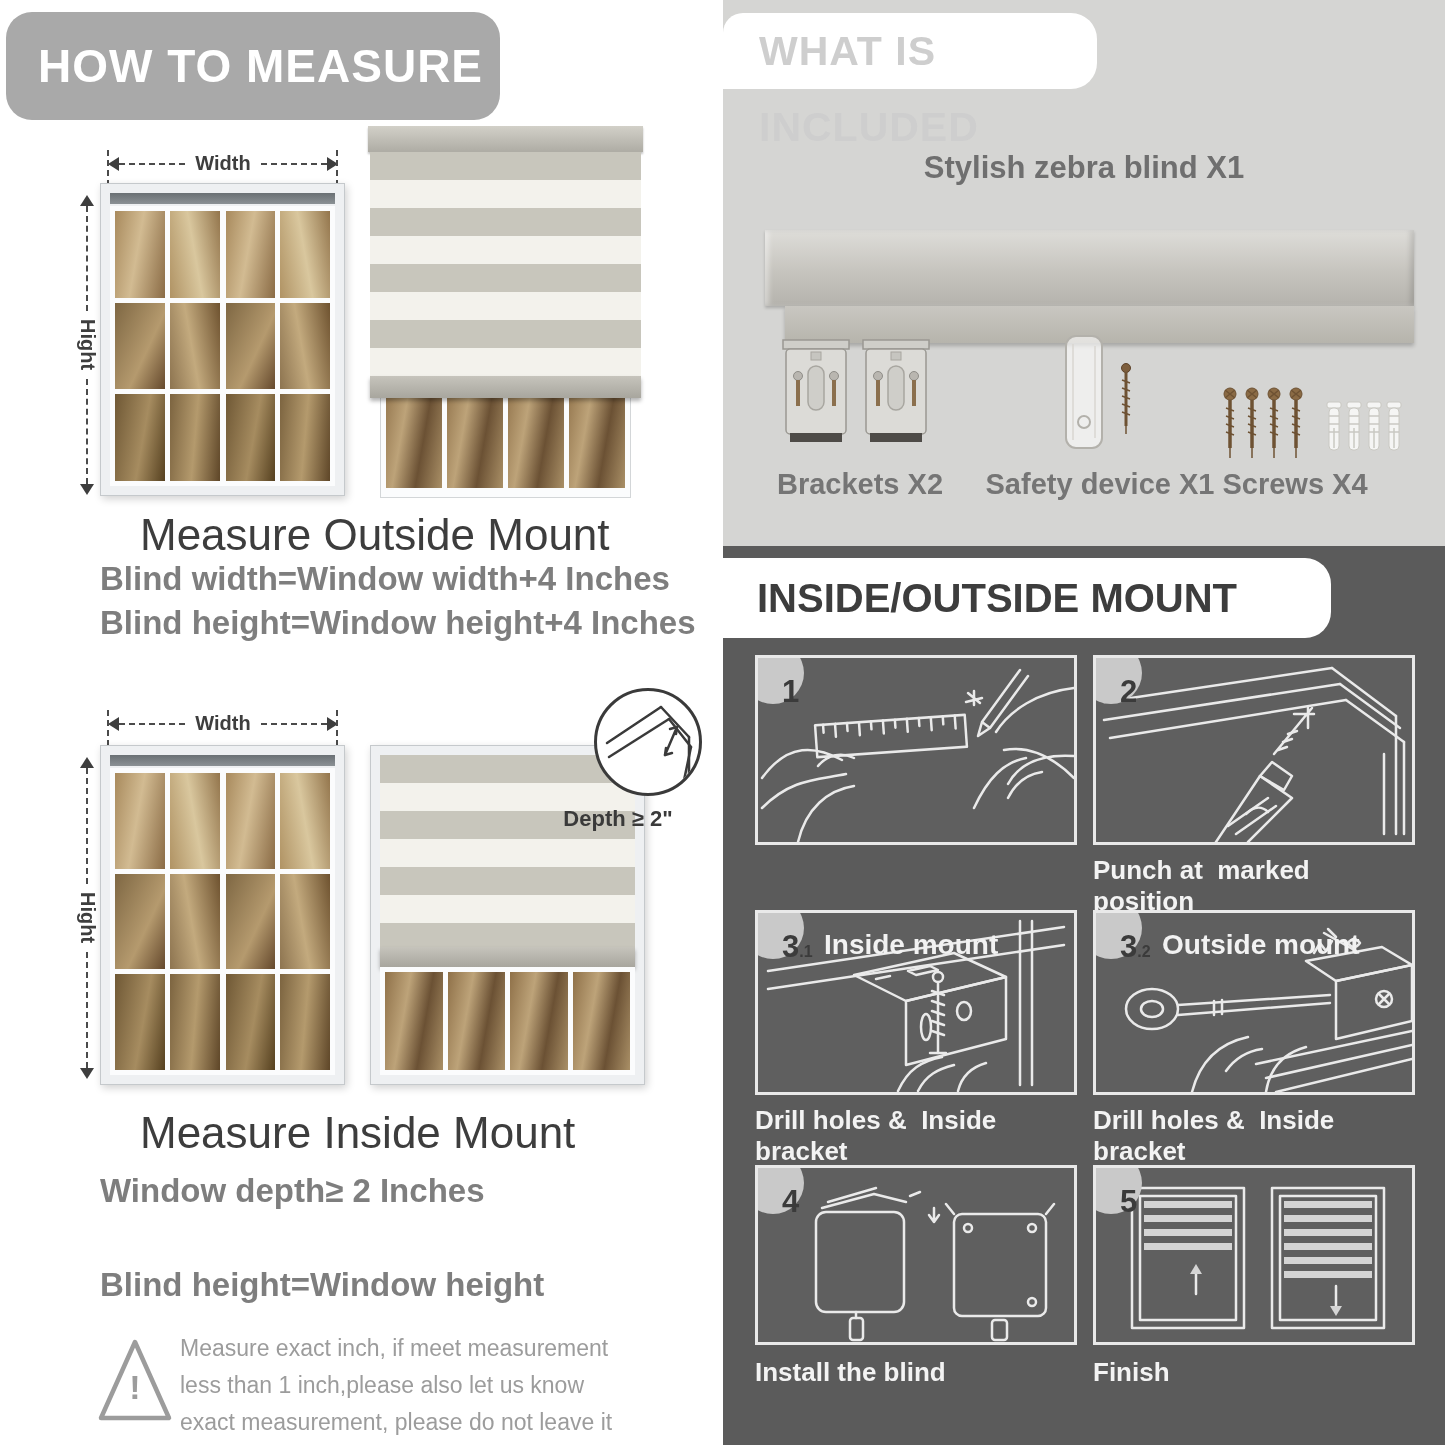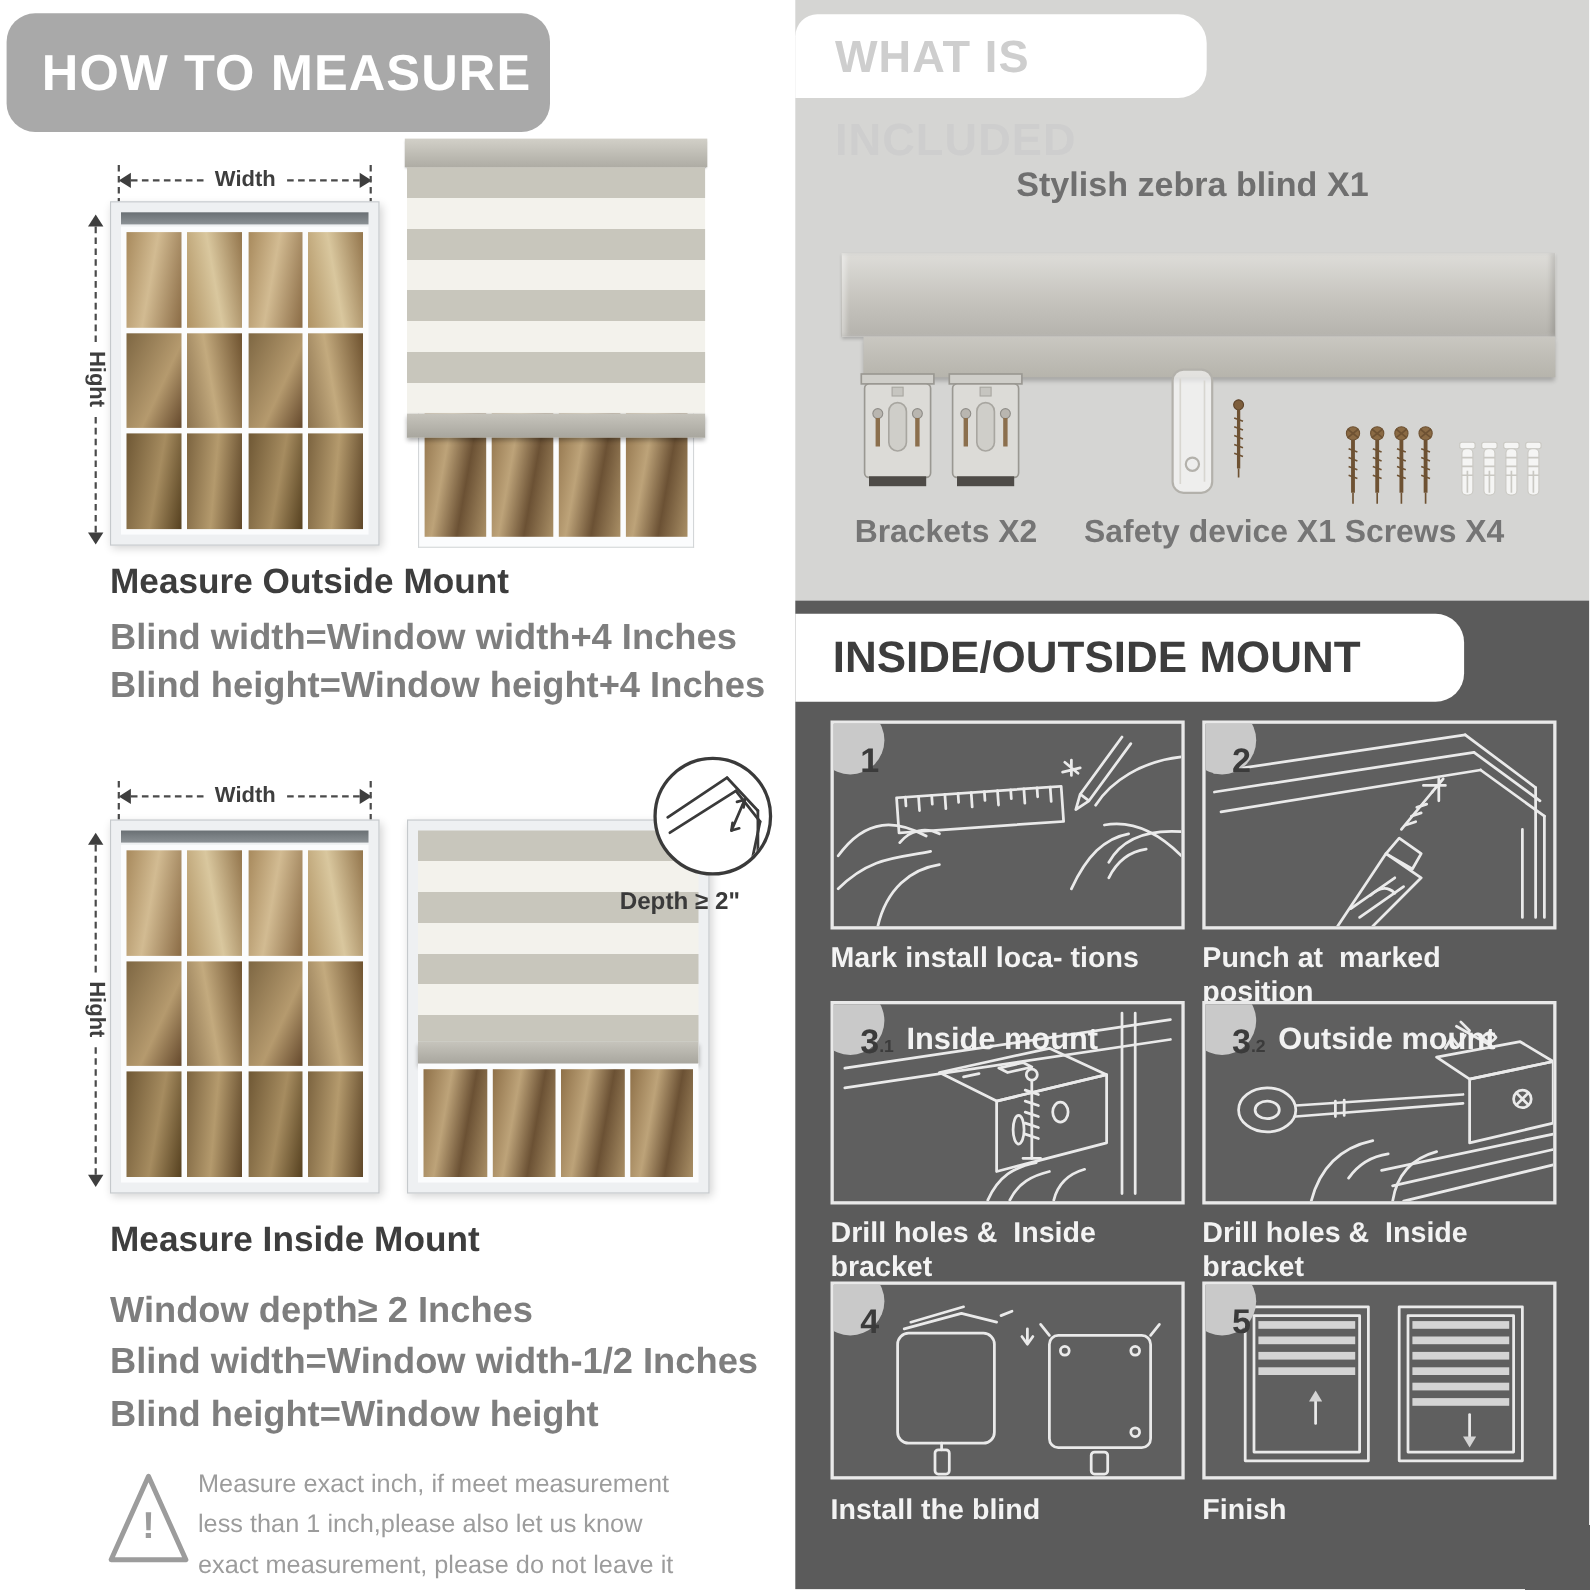--- a/index.html
+++ b/index.html
@@ -61,21 +61,21 @@
   .sash .pane:nth-child(6){ background:linear-gradient(95deg,#7c6440,#b49a6d 50%,#5e4628); }
 
   
   .stripes { background:repeating-linear-gradient(180deg,#c8c6bc 0 28px,#f3f2ec 28px 56px); }
   .headrail-sm { background:linear-gradient(180deg,#d2d0c8,#aeaca4); box-shadow:0 2px 2px rgba(0,0,0,.25); }
   .bottomrail { background:linear-gradient(180deg,#c6c4bc,#a8a69e); box-shadow:0 3px 4px rgba(0,0,0,.3); }
   .peek { background:#fbfcfd; border:1px solid #d3d6d8; border-top:none; padding:5px 5px 9px; }
   .peek-grid { display:grid; grid-template-columns:repeat(4,1fr); gap:5px; height:100%; }
 
   
-  .heading { color:#3d3d3d; font-size:32px; font-weight:bold; }
+  .heading { color:#3d3d3d; font-size:44px; font-weight:normal;margin-left:40px; }
   .subline { color:#7e7e7e; font-size:33px; font-weight:bold; }
   .depth-lbl { color:#3a3a3a; font-size:22px; font-weight:bold; text-align:center; }
   .warn-text { color:#9c9c9c; font-size:23px; line-height:37px; }
   .included-title { color:#6f6f6f; font-size:31px; font-weight:bold; text-align:center; }
   .item-cap { color:#757575; font-size:29px; font-weight:bold; text-align:center; }
 
   
   .hr-main { left:765px; top:230px; width:649px; height:76px;
     background:linear-gradient(180deg,#deddd9 0%,#c6c4be 55%,#b5b3ad 100%);
     box-shadow:inset -4px 0 5px rgba(0,0,0,.12), inset 4px 0 5px rgba(255,255,255,.4), 0 2px 3px rgba(0,0,0,.2); }
@@ -226,21 +226,20 @@
           <path d="M94,56 L86,94"></path>
         <path d="M80,36 L68,64"></path>
           <path d="M80,36 l-7,2 M80,36 l-1,7 M68,64 l7,-2 M68,64 l1,-7"></path>
       </g>
     </svg>
   </div>
   <div class="abs depth-lbl" style="left:548px; top:806px; width:140px;">Depth ≥ 2"</div>
 
   <div class="abs heading" style="left:100px; top:1108px;">Measure Inside Mount</div>
   <div class="abs subline" style="left:100px; top:1172px;">Window depth≥ 2 Inches</div>
-  <div class="abs subline" style="left:100px; top:1218px;">Blind width=Window width-1/2 Inches</div>
   <div class="abs subline" style="left:100px; top:1266px;">Blind height=Window height</div>
 
   <div class="abs" style="left:96px; top:1334px; width:78px; height:92px;">
     <svg viewBox="0 0 78 92" style="width:100%;height:100%;">
       <path d="M39,8 L73,84 L5,84 Z" stroke="#9c9c9c" stroke-width="4.5" fill="none" stroke-linejoin="round"></path>
     </svg>
     <span class="abs" style="left:0; top:34px; width:78px; text-align:center; color:#9c9c9c; font-size:34px; font-weight:bold;">!</span>
   </div>
   <div class="abs warn-text" style="left:180px; top:1330px; width:445px;">Measure exact inch, if meet measurement less than 1 inch,please also let us know exact measurement, please do not leave it</div>
 
@@ -362,21 +361,20 @@
       <path d="M210,35 l12,10 M216,33 l0,14 M208,44 l16,-4"></path>
       <path d="M262,12 L224,64 M270,18 L232,70 M224,64 L232,70 L220,78 Z"></path>
       <path d="M4,120 C30,84 58,88 84,102 M4,150 C34,120 60,122 88,116 M40,184 C48,150 70,132 96,128 M60,108 C70,96 84,94 96,100"></path>
       <path d="M316,30 C280,34 252,52 238,74 M316,120 C292,96 268,88 246,92 M250,126 C262,104 286,96 316,98 M216,150 C230,120 246,104 268,100 M250,140 C258,124 270,116 284,114"></path>
     </svg>
     <div class="badge"></div>
     <div class="num-wrap">
         <span class="n">1</span>
       </div>
   </div>
-  <div class="abs step-cap" style="left:755px; top:855px; width:322px;">Mark install loca- tions</div>
 
   <div class="abs step-box" style="left:1093px; top:655px; width:322px; height:190px;">
     <svg class="lineart" viewBox="0 0 316 184">
       <path d="M8,44 L236,10 M8,62 L244,26 M14,80 L250,42"></path>
       <path d="M236,10 L300,58 M244,26 L304,70 M250,42 L308,84"></path>
       <path d="M300,58 L300,176 M308,84 L308,176 M288,96 L288,176"></path>
       <path d="M178,96 L206,62"></path>
       <path d="M182,92 l9,-3 M187,84 l9,-3 M192,76 l9,-3"></path>
       <path d="M206,62 l10,-12 M198,56 l20,0 M212,70 l0,-20"></path>
       <path d="M120,184 L164,118 L196,140 L152,184"></path>

